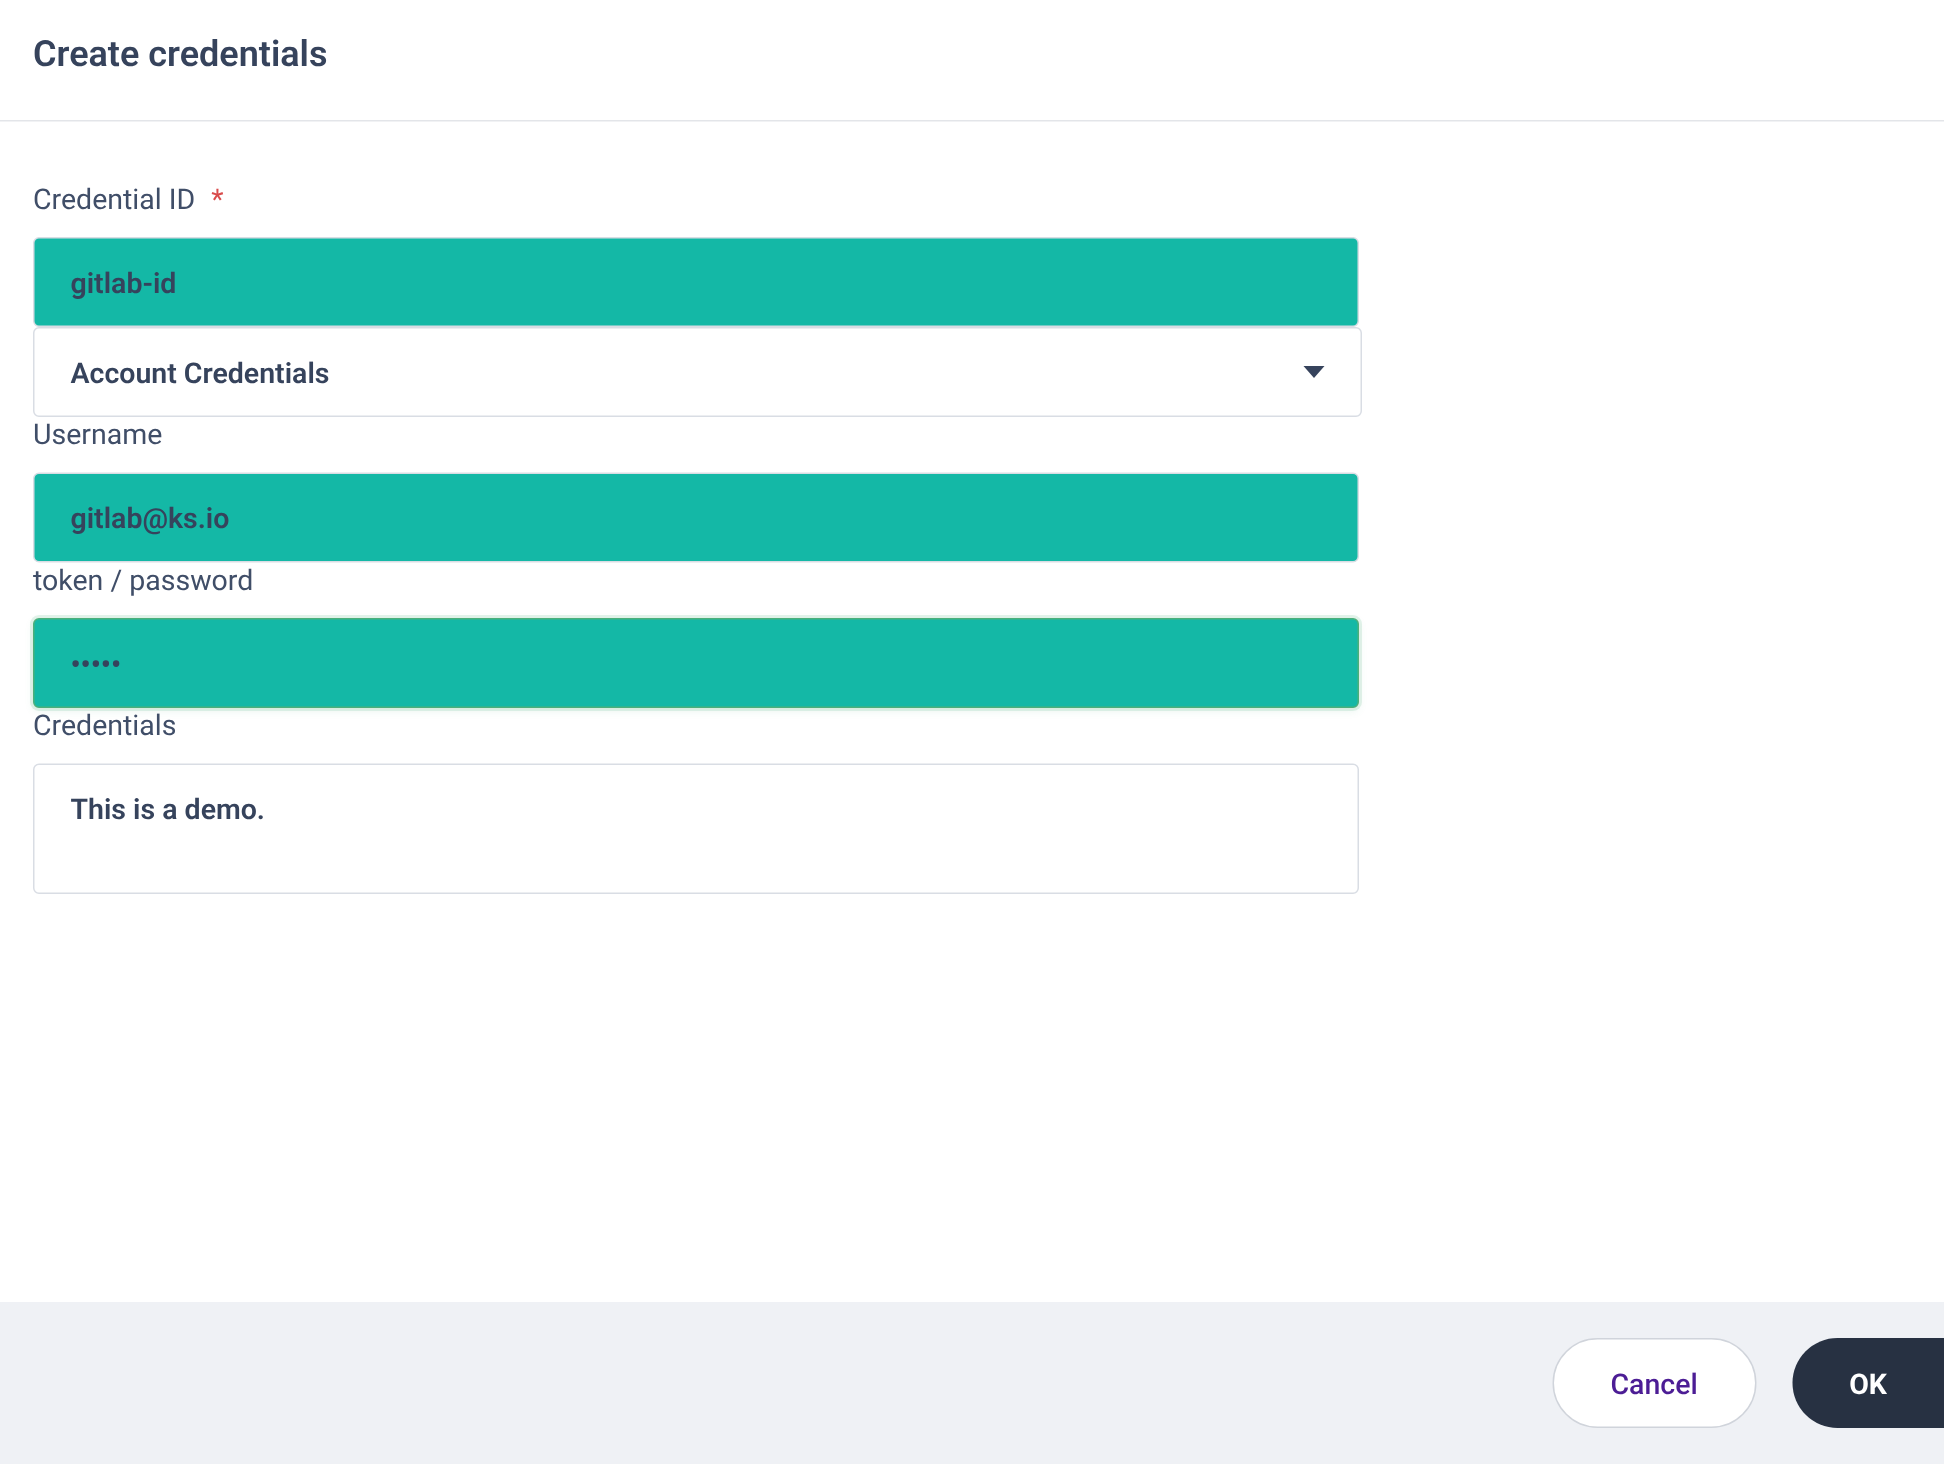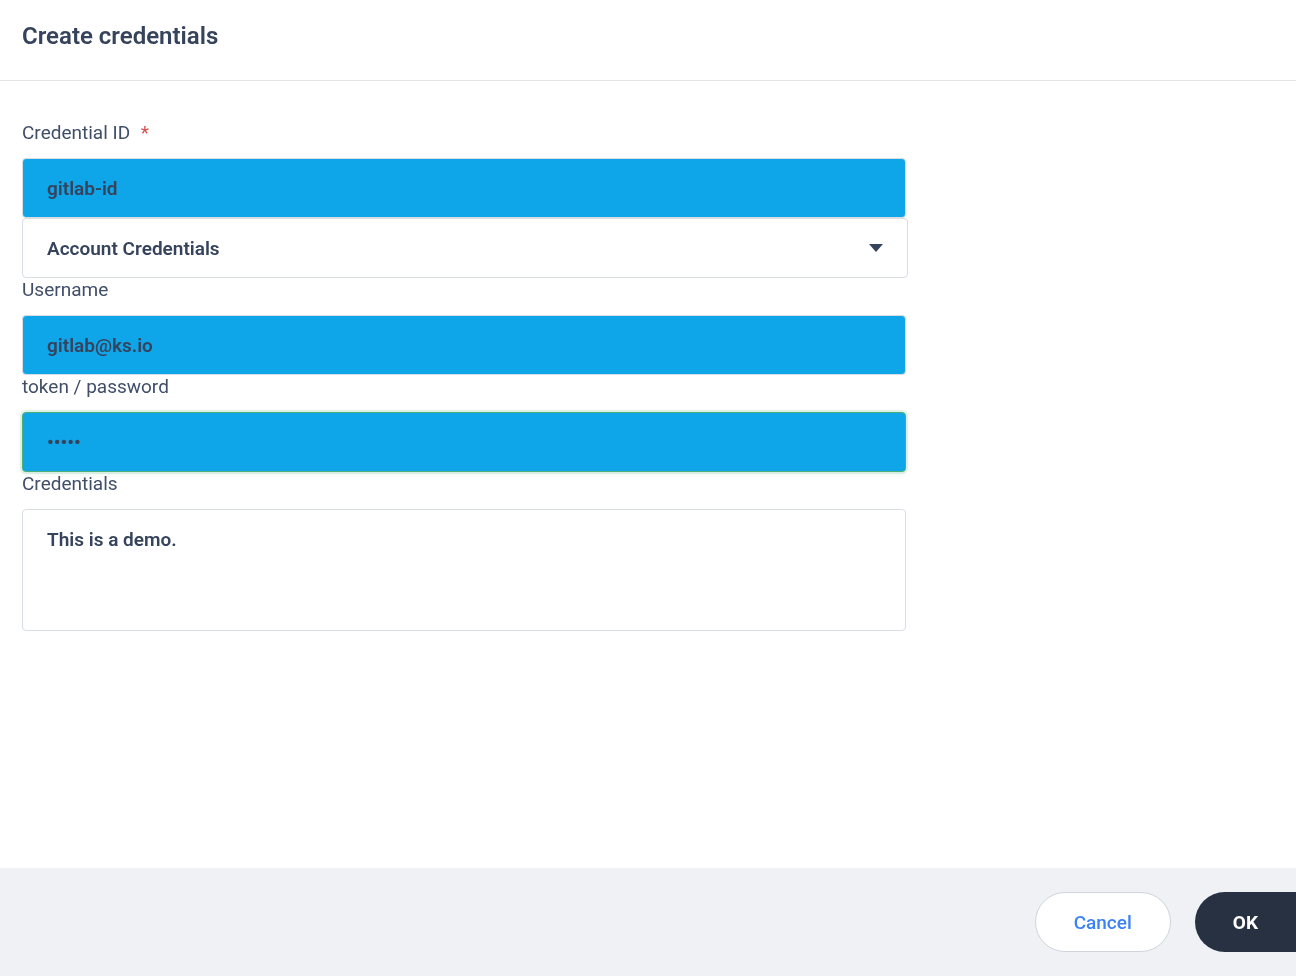--- a/index.html
+++ b/index.html
@@ -43,21 +43,21 @@
       width: 884px;
       height: 60px;
       border: 1px solid #d9dde4;
       border-radius: 4px;
       padding: 0 24px;
       font-size: 19px;
       font-weight: 600;
       color: #36435c;
       font-family: inherit;
       outline: none;
-      background: #0ea5e9;
+      background: #14b8a6;
     }
     .text-input.focused {
       border: 1px solid #4caf7a;
       box-shadow: 0 0 0 2px rgba(76, 175, 122, 0.15), 0 2px 6px rgba(76, 175, 122, 0.12);
     }
     .select-wrapper {
       position: relative;
       width: 886px;
     }
     .select-display {
@@ -77,21 +77,21 @@
     }
     .dropdown-arrow {
       width: 0;
       height: 0;
       border-left: 7px solid transparent;
       border-right: 7px solid transparent;
       border-top: 8px solid #36435c;
     }
     .textarea-input {
       width: 884px;
-      height: 122px;
+      height: 87px;
       border: 1px solid #d9dde4;
       border-radius: 4px;
       padding: 18px 24px;
       font-size: 19px;
       font-weight: 600;
       color: #36435c;
       font-family: inherit;
       outline: none;
       resize: none;
       background: #ffffff;
@@ -107,21 +107,21 @@
       align-items: center;
       justify-content: flex-end;
       padding: 0 0 0 22px;
     }
     .btn-cancel {
       height: 60px;
       padding: 0 38px;
       border: 1px solid #d0d4db;
       border-radius: 30px;
       background: #ffffff;
-      color: #3b82f6;
+      color: #4c1d95;
       font-size: 19px;
       font-weight: 500;
       cursor: pointer;
       font-family: inherit;
       margin-right: 24px;
     }
     .btn-ok {
       height: 60px;
       padding: 0 38px;
       border: none;

